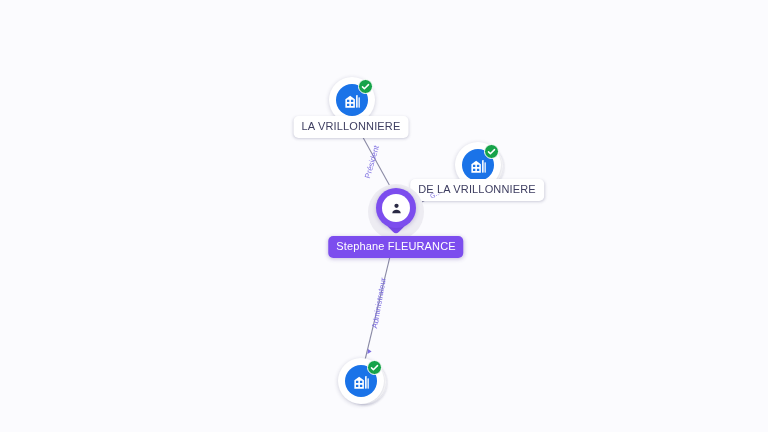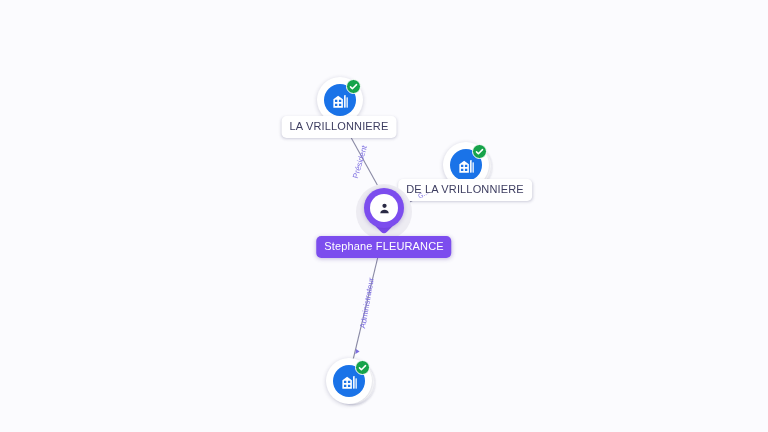--- a/index.html
+++ b/index.html
@@ -13,20 +13,21 @@
     font-family: "Liberation Sans", sans-serif;
     overflow: hidden;
     position: relative;
   }
 
   #graph-canvas {
     position: absolute;
     inset: 0;
     width: 744px;
     height: 432px;
+    margin-left: 12px;
   }
 
   .edges-layer {
     position: absolute;
     left: 0;
     top: 0;
     width: 768px;
     height: 432px;
     pointer-events: none;
   }

